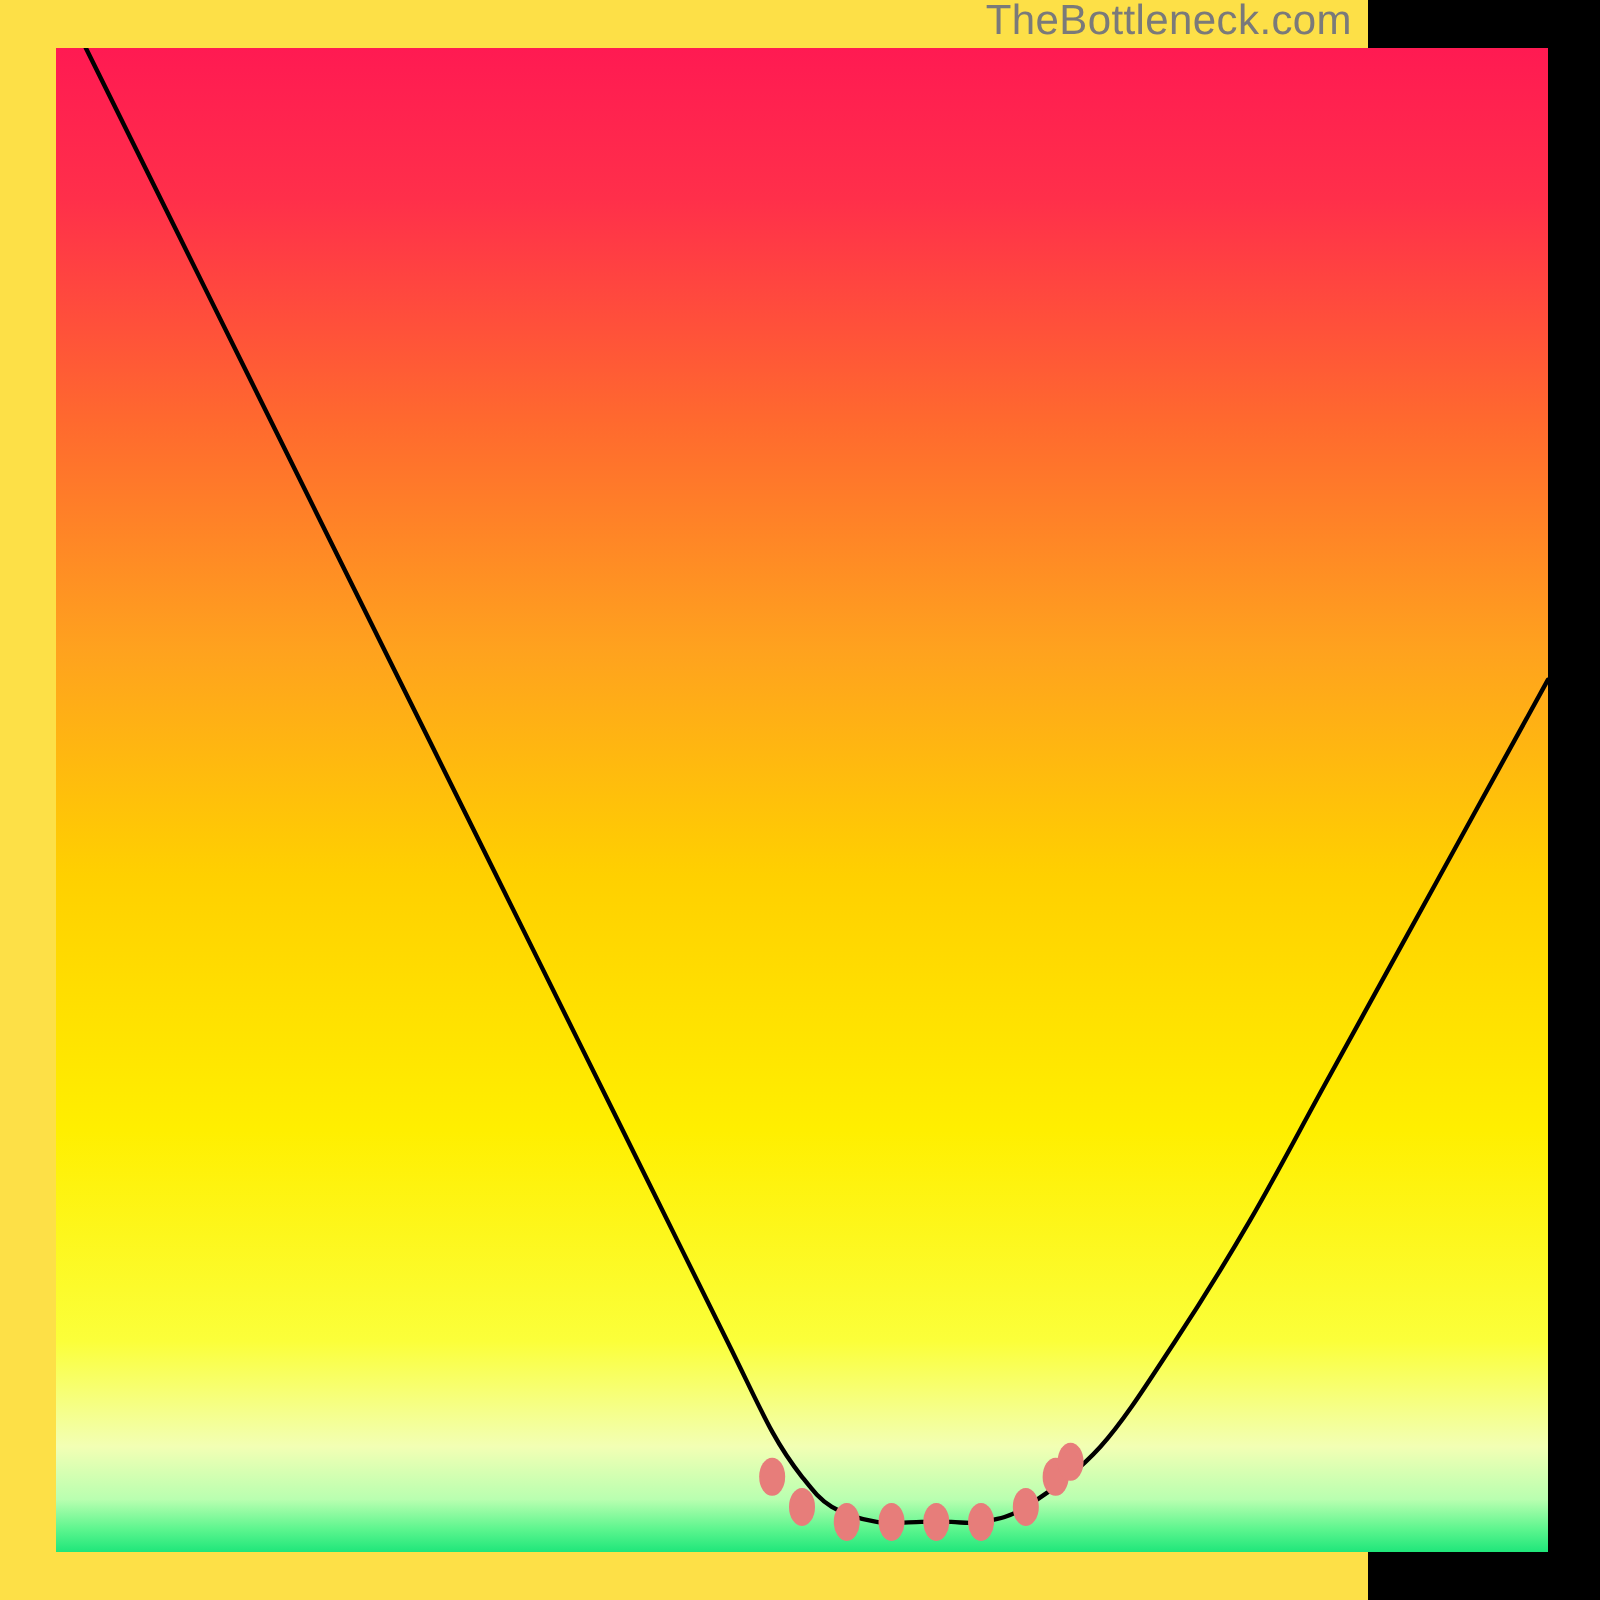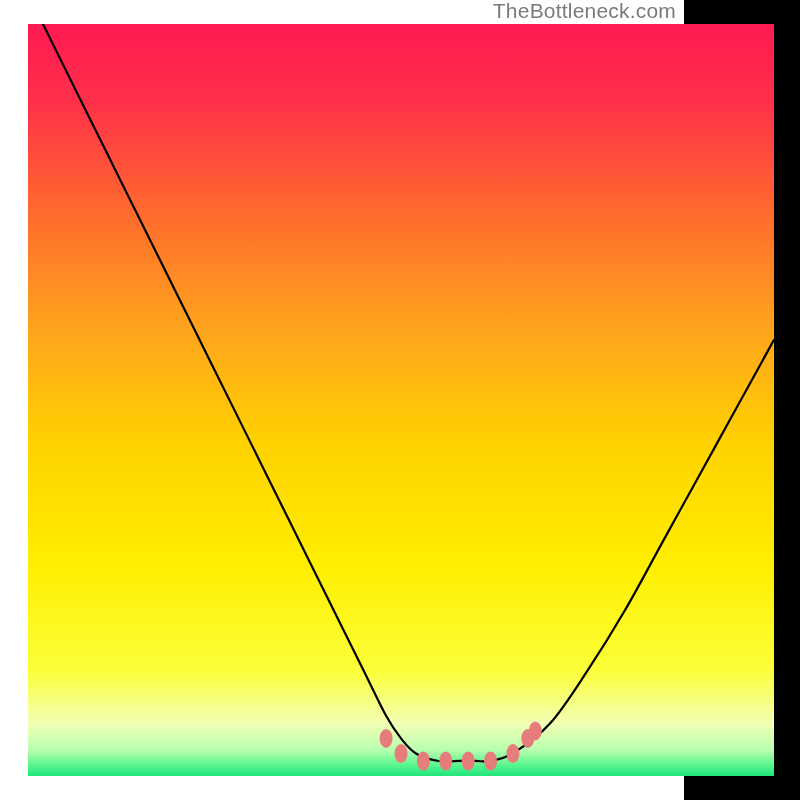--- a/index.html
+++ b/index.html
@@ -8,21 +8,21 @@
     width: 800px;
     height: 800px;
     background: #000000;
     overflow: hidden;
     font-family: Arial, Helvetica, sans-serif;
   }
   .stage {
     position: relative;
     width: 684px;
     height: 800px;
-    background: #ffffff;
+    background: #fde047;
   }
   .watermark {
     position: absolute;
     top: -1px;
     right: 8px;
     color: #7a7a7a;
     font-size: 21px;
     font-weight: 500;
     letter-spacing: 0.2px;
     z-index: 20;

